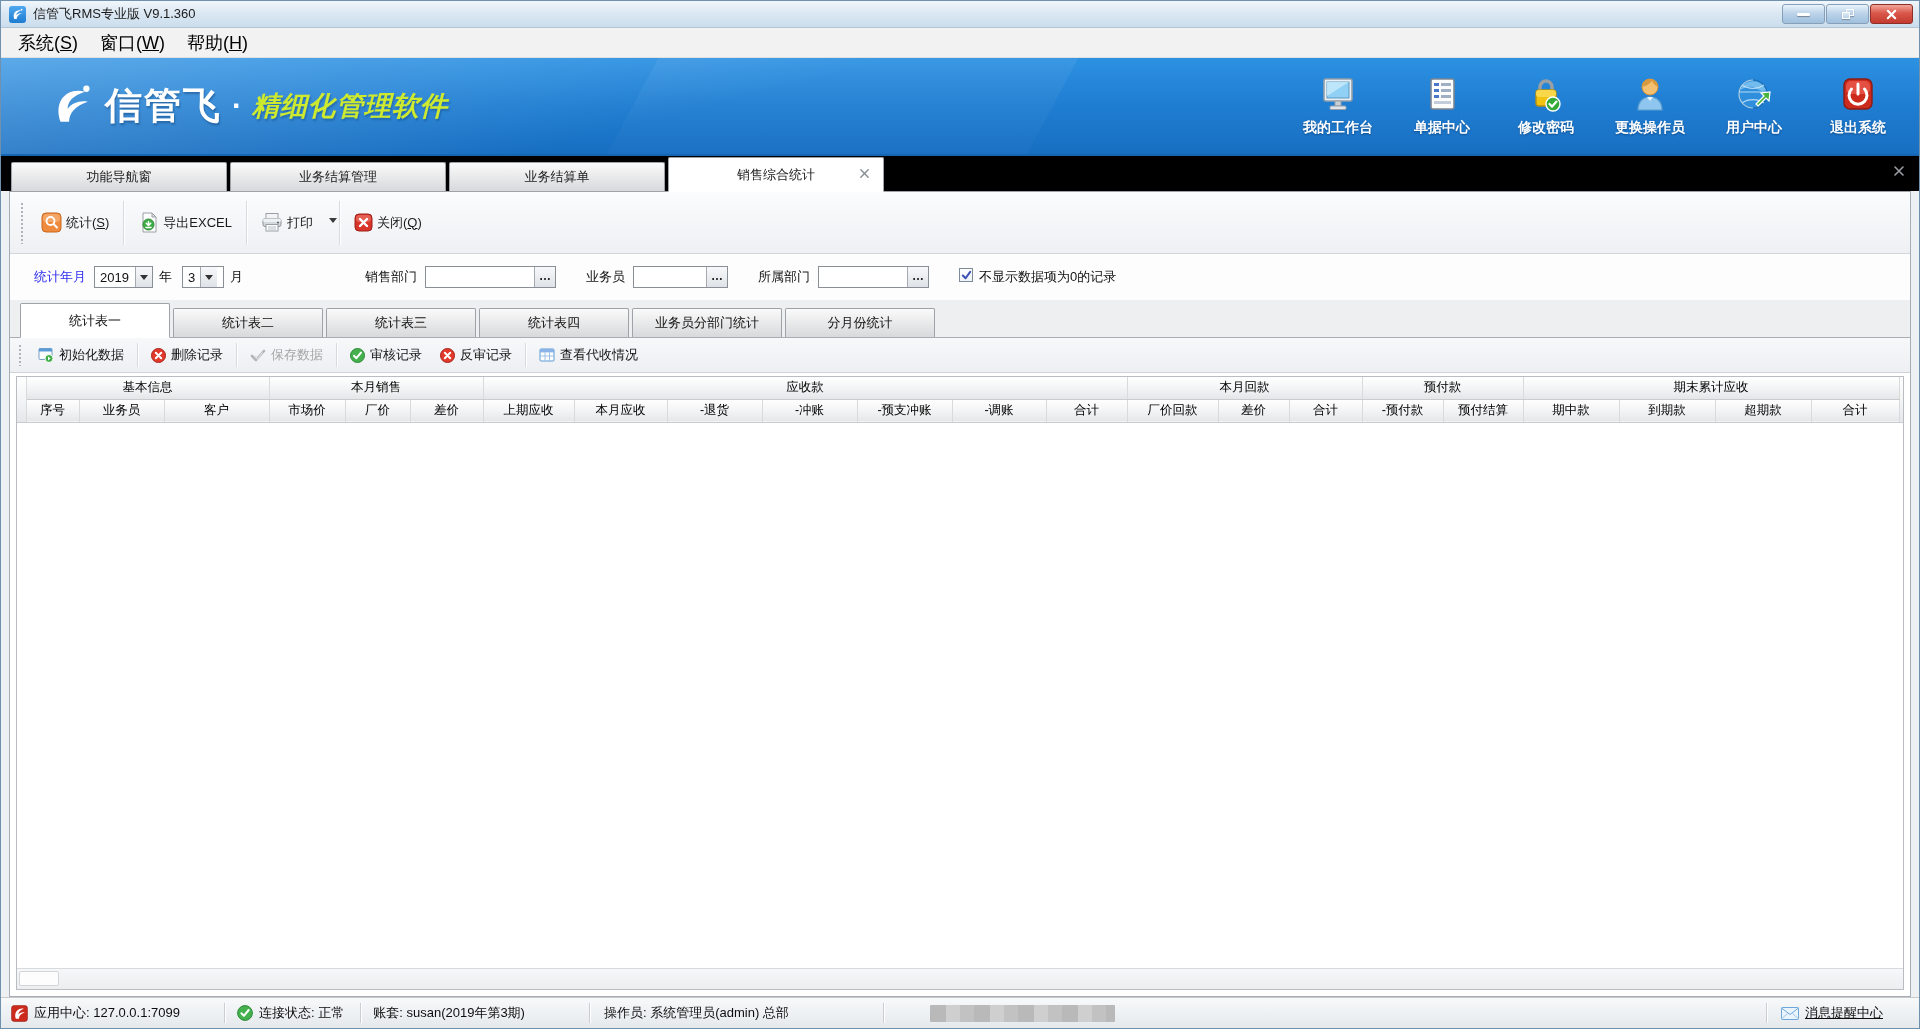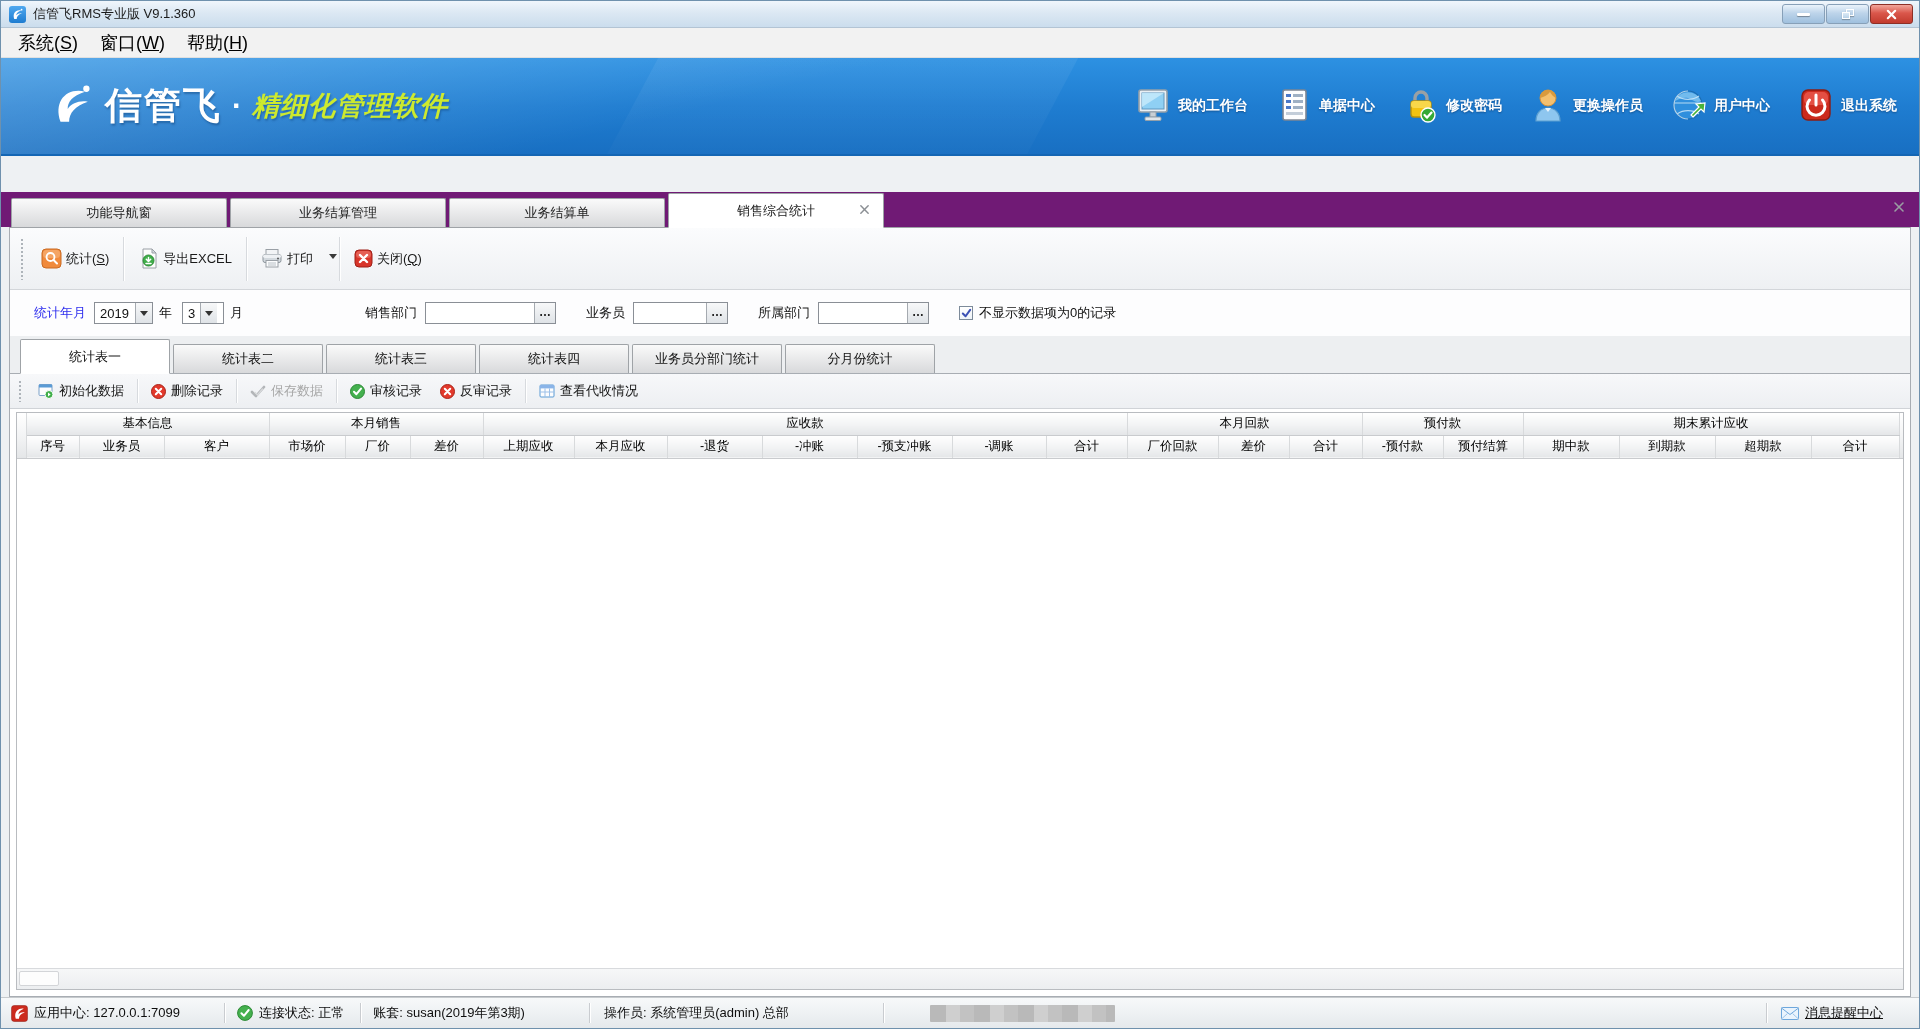--- a/index.html
+++ b/index.html
@@ -34,25 +34,25 @@
   .banner::before { content:""; position:absolute; left:-140px; top:-120px; width:1050px; height:330px;
     background:linear-gradient(180deg,rgba(255,255,255,.25),rgba(255,255,255,0) 75%); transform:rotate(-14deg); }
   .banner::after { content:""; position:absolute; left:620px; top:-80px; width:420px; height:300px;
     background:linear-gradient(180deg,rgba(255,255,255,.10),rgba(255,255,255,0) 70%); transform:skewX(-28deg); }
   .brand { display:flex; align-items:center; margin-left:48px; z-index:1; }
   .brand .logo { margin-right:10px; }
   .brand .name { font-size:37px; font-weight:bold; color:#fff; letter-spacing:2px; text-shadow:1px 2px 2px rgba(0,40,90,.35); }
   .brand .dot { font-size:30px; font-weight:bold; color:#fff; margin:0 10px; }
   .brand .slogan { font-size:27px; font-weight:bold; font-style:italic; color:#cdea2e; text-shadow:1px 2px 2px rgba(0,40,90,.3); letter-spacing:1px; }
   .banner-actions { margin-left:auto; margin-right:22px; display:flex; gap:26px; z-index:1; }
-  .banner-btn { display:flex; flex-direction:row; align-items:center; gap:5px; min-width:78px; cursor:default; }
+  .banner-btn { display:flex; flex-direction:column; align-items:center; gap:5px; min-width:78px; cursor:default; }
   .banner-btn .lbl { color:#fff; font-weight:bold; font-size:14px; text-shadow:0 1px 2px rgba(0,30,70,.45); white-space:nowrap; }
 
   
-  .tabstrip { height:35px; flex:0 0 35px; background:#701a75; display:flex; align-items:flex-end; padding-left:10px; position:relative;margin-top:36px; }
+  .tabstrip { height:35px; flex:0 0 35px; background:#000000; display:flex; align-items:flex-end; padding-left:10px; position:relative; }
   .tab { width:216px; height:29px; margin-right:3px; display:flex; align-items:center; justify-content:center;
     background:linear-gradient(180deg,#fafafa,#d8d9db); border:1px solid #9fa3a7; border-bottom:none; font-size:13px; color:#222;
     border-radius:2px 2px 0 0; position:relative; }
   .tab.active { height:35px; background:#fff; z-index:2; margin-bottom:-1px; border-bottom:1px solid #fff; }
   .tab-close { position:absolute; right:13px; top:10px; }
   .strip-close { position:absolute; right:14px; top:9px; }
 
   
   .tab-page { flex:1 1 auto; margin:0 8px; border:1px solid #a8adb3; border-top:1px solid #9fa3a7; background:#fff; display:flex; flex-direction:column; min-height:0; position:relative; z-index:1; }
 
@@ -72,21 +72,21 @@
   .lbl-blue { color:#2d2dee; margin-right:8px; }
   .combo { display:flex; border:1px solid #8a8f96; background:#fff; height:22px; align-items:stretch; }
   .combo-text { padding:3px 5px 0 5px; font-size:13px; min-width:40px; }
   .combo-btn { width:17px; border-left:1px solid #a5aab0; background:linear-gradient(180deg,#f7f8f9,#dfe3e7); display:flex; align-items:center; justify-content:center; }
   .combo-btn::after { content:""; width:0; height:0; border:4px solid transparent; border-top:5px solid #333; margin-top:5px; }
   .unit { margin:0 10px 0 6px; }
   .browse { display:flex; border:1px solid #8a8f96; background:#fff; height:22px; }
   .browse-input { border:none; outline:none; height:100%; padding:0 4px; font-size:13px; font-family:inherit; }
   .browse-btn { width:21px; border-left:1px solid #a5aab0; background:linear-gradient(180deg,#f7f8f9,#dfe3e7);
     font-size:12px; font-weight:bold; text-align:center; line-height:18px; color:#222; }
-  .chk-wrap { display:flex; align-items:center; gap:6px; }
+  .chk-wrap { display:flex; align-items:flex-start; gap:6px; }
   .checkbox { width:14px; height:14px; border:1px solid #7d8b9a; background:linear-gradient(180deg,#fff,#eef3f8); display:flex; align-items:center; justify-content:center; }
 
   
   .subtabstrip { height:38px; flex:0 0 38px; background:#edeff1; display:flex; align-items:flex-end; padding-left:10px; border-bottom:1px solid #a8adb3; }
   .subtab { min-width:150px; height:29px; margin-right:3px; padding:0 18px; display:flex; align-items:center; justify-content:center;
     background:linear-gradient(180deg,#fafafa,#d8d9db); border:1px solid #9fa3a7; border-bottom:none; font-size:13px; border-radius:2px 2px 0 0; }
   .subtab.active { height:35px; background:#fff; margin-bottom:-1px; border-bottom:1px solid #fff; z-index:2; }
 
   
   .actionbar { height:35px; flex:0 0 35px; display:flex; align-items:center; padding-left:6px;

